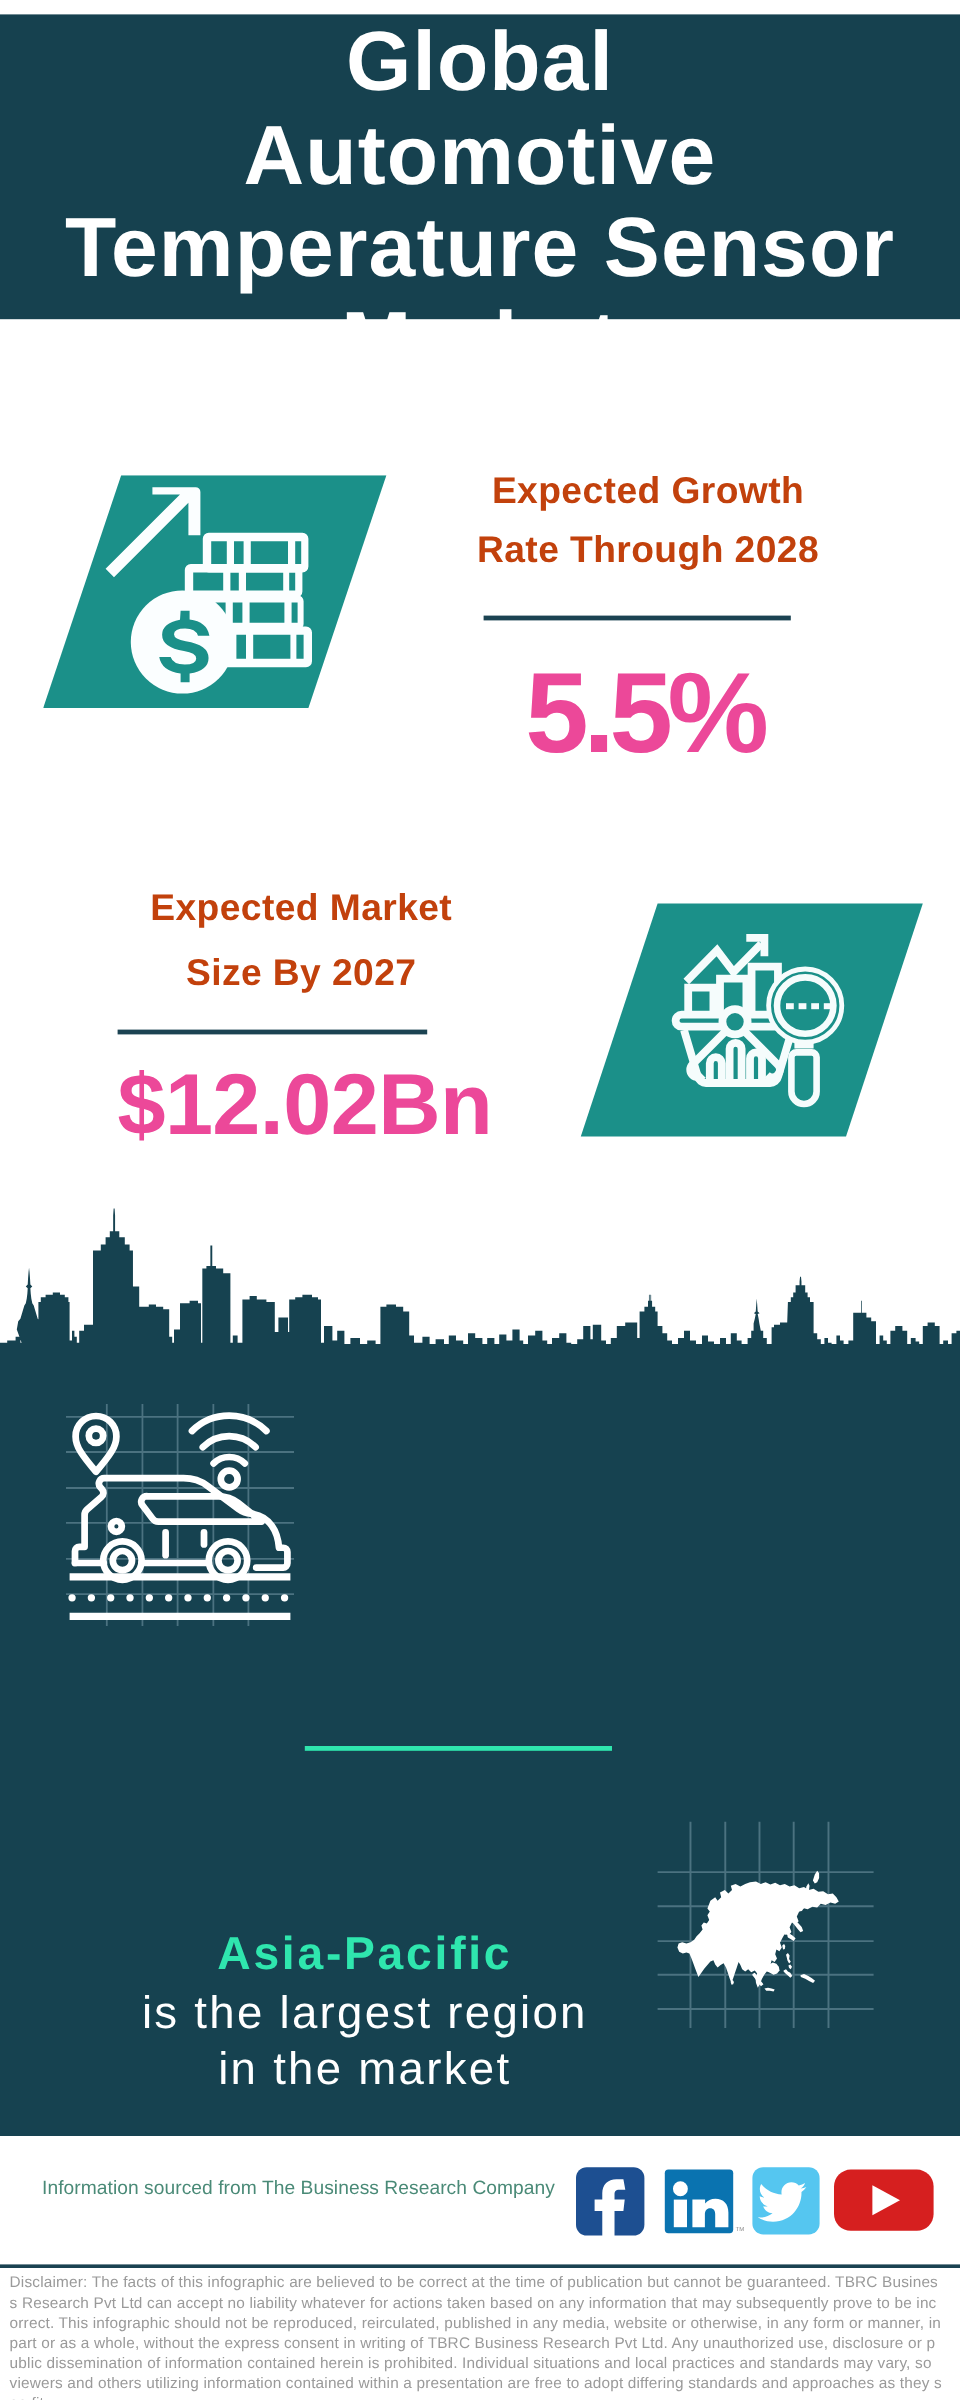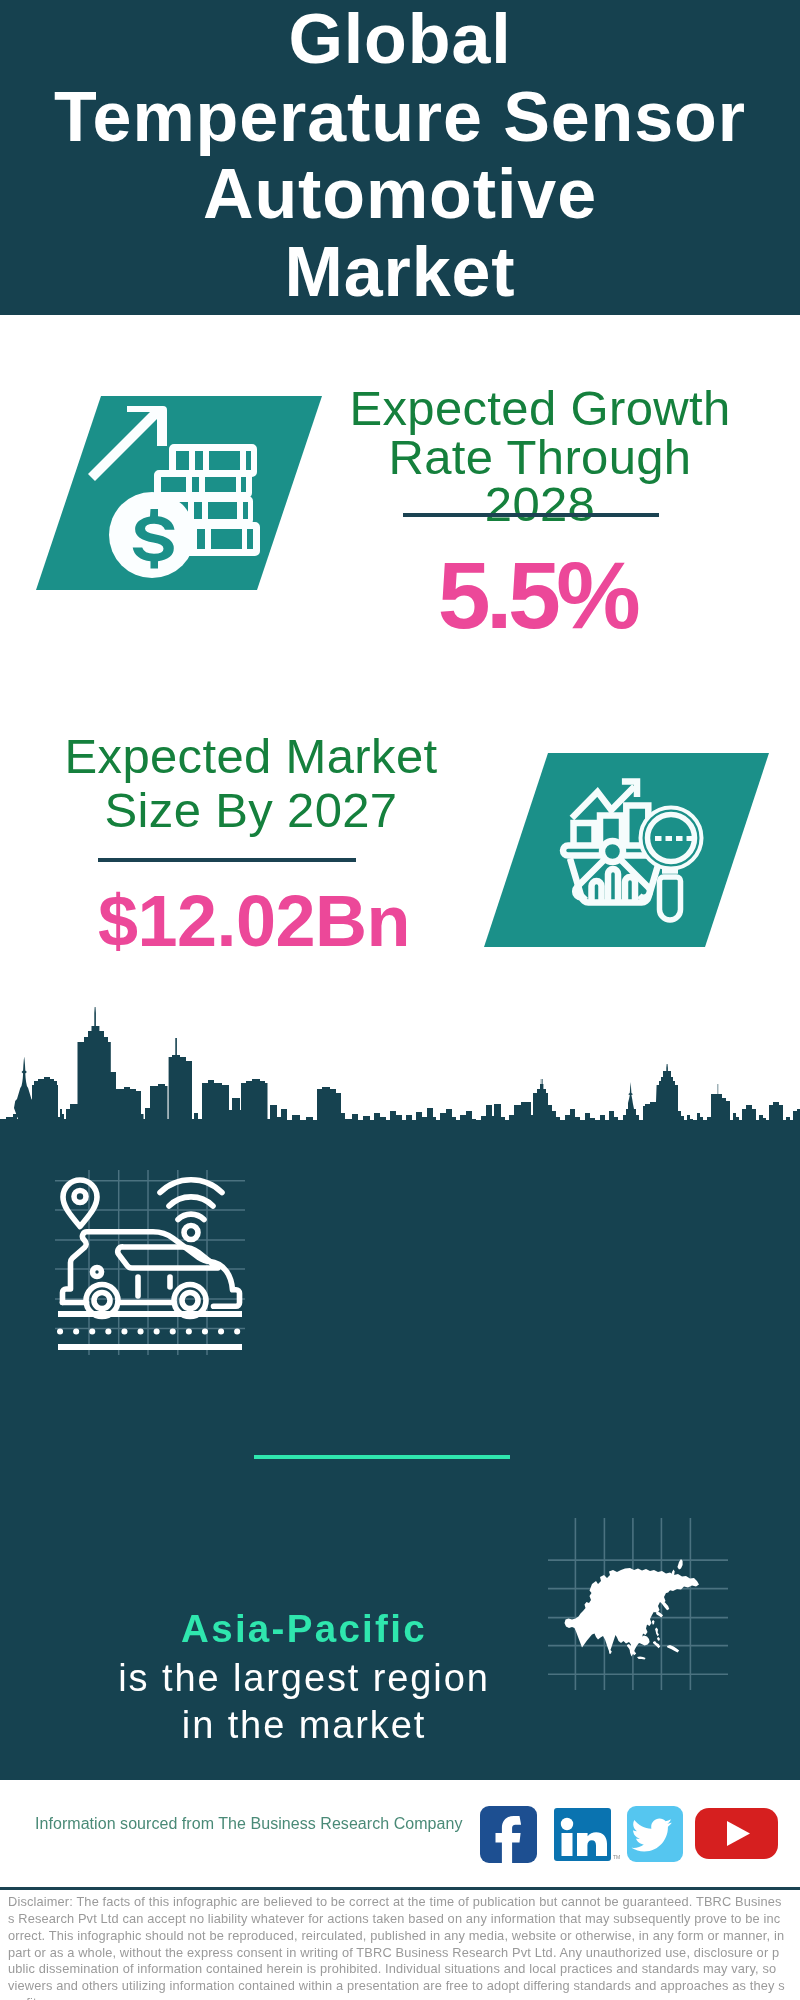--- a/index.html
+++ b/index.html
@@ -1,25 +1,25 @@
 <!DOCTYPE html>
 <html><head>
 <meta charset="utf-8">
 <style>
   html,body{margin:0;padding:0;background:#fff;}
   body{width:800px;height:2000px;font-family:"Liberation Sans",sans-serif;overflow:hidden;}
   .page{position:relative;width:800px;height:2000px;background:#fff;overflow:hidden;}
 
   
-  .header{position:absolute;left:0;top:0;width:800px;height:315px;background:#16414f;}
+  .header{position:absolute;left:0;top:12px;width:800px;height:254px;background:#16414f;}
   .header-title{position:absolute;left:0;top:0;width:800px;text-align:center;color:#ffffff;
     font-size:70px;font-weight:bold;line-height:77.5px;letter-spacing:0.9px;padding-top:1px;box-sizing:border-box;}
 
   
-  .stat-label{position:absolute;color:#15803d;font-weight:normal;font-size:49px;line-height:47.5px;text-align:center;letter-spacing:0.35px;}
+  .stat-label{position:absolute;color:#c2410c;font-weight:bold;font-size:31px;line-height:47.5px;text-align:center;letter-spacing:0.35px;}
   .stat-rule{position:absolute;background:#1b4352;}
   .stat-value{position:absolute;color:#ec4899;font-weight:bold;text-align:center;}
 
   .para{position:absolute;}
 
   
   .dark{position:absolute;left:0;width:800px;background:#164250;}
   .drv-text{position:absolute;text-align:center;color:#ffffff;}
   .t-hi{font-size:37px;line-height:45px;letter-spacing:-0.9px;}
   .t-rest{font-size:38px;line-height:46px;letter-spacing:0.2px;}
@@ -34,22 +34,22 @@
   .disclaimer{position:absolute;color:#9a9a9a;font-size:12.8px;line-height:16.85px;text-align:left;word-break:break-all;letter-spacing:0.15px;}
 </style>
 </head>
 <body>
 
 <div class="page">
 
   <div class="header">
     <div class="header-title">
       <div>Global</div>
+      <div>Automotive</div>
       <div>Temperature Sensor</div>
-      <div>Automotive</div>
       <div>Market</div>
     </div>
   </div>
 
   <div class="para" style="left:36px;top:396px;width:290px;height:196px;">
     <svg viewBox="0 0 290 196" width="290" height="196">
       <polygon points="65,0 286,0 221,194 0,194" fill="#1b9089"></polygon>
       <g fill="#fbfeff">
 
         <path d="M91,10 h36 a4,4 0 0 1 4,4 v36 h-10 v-27 l-62,62 -7,-7 62,-62 h-23 z"></path>

